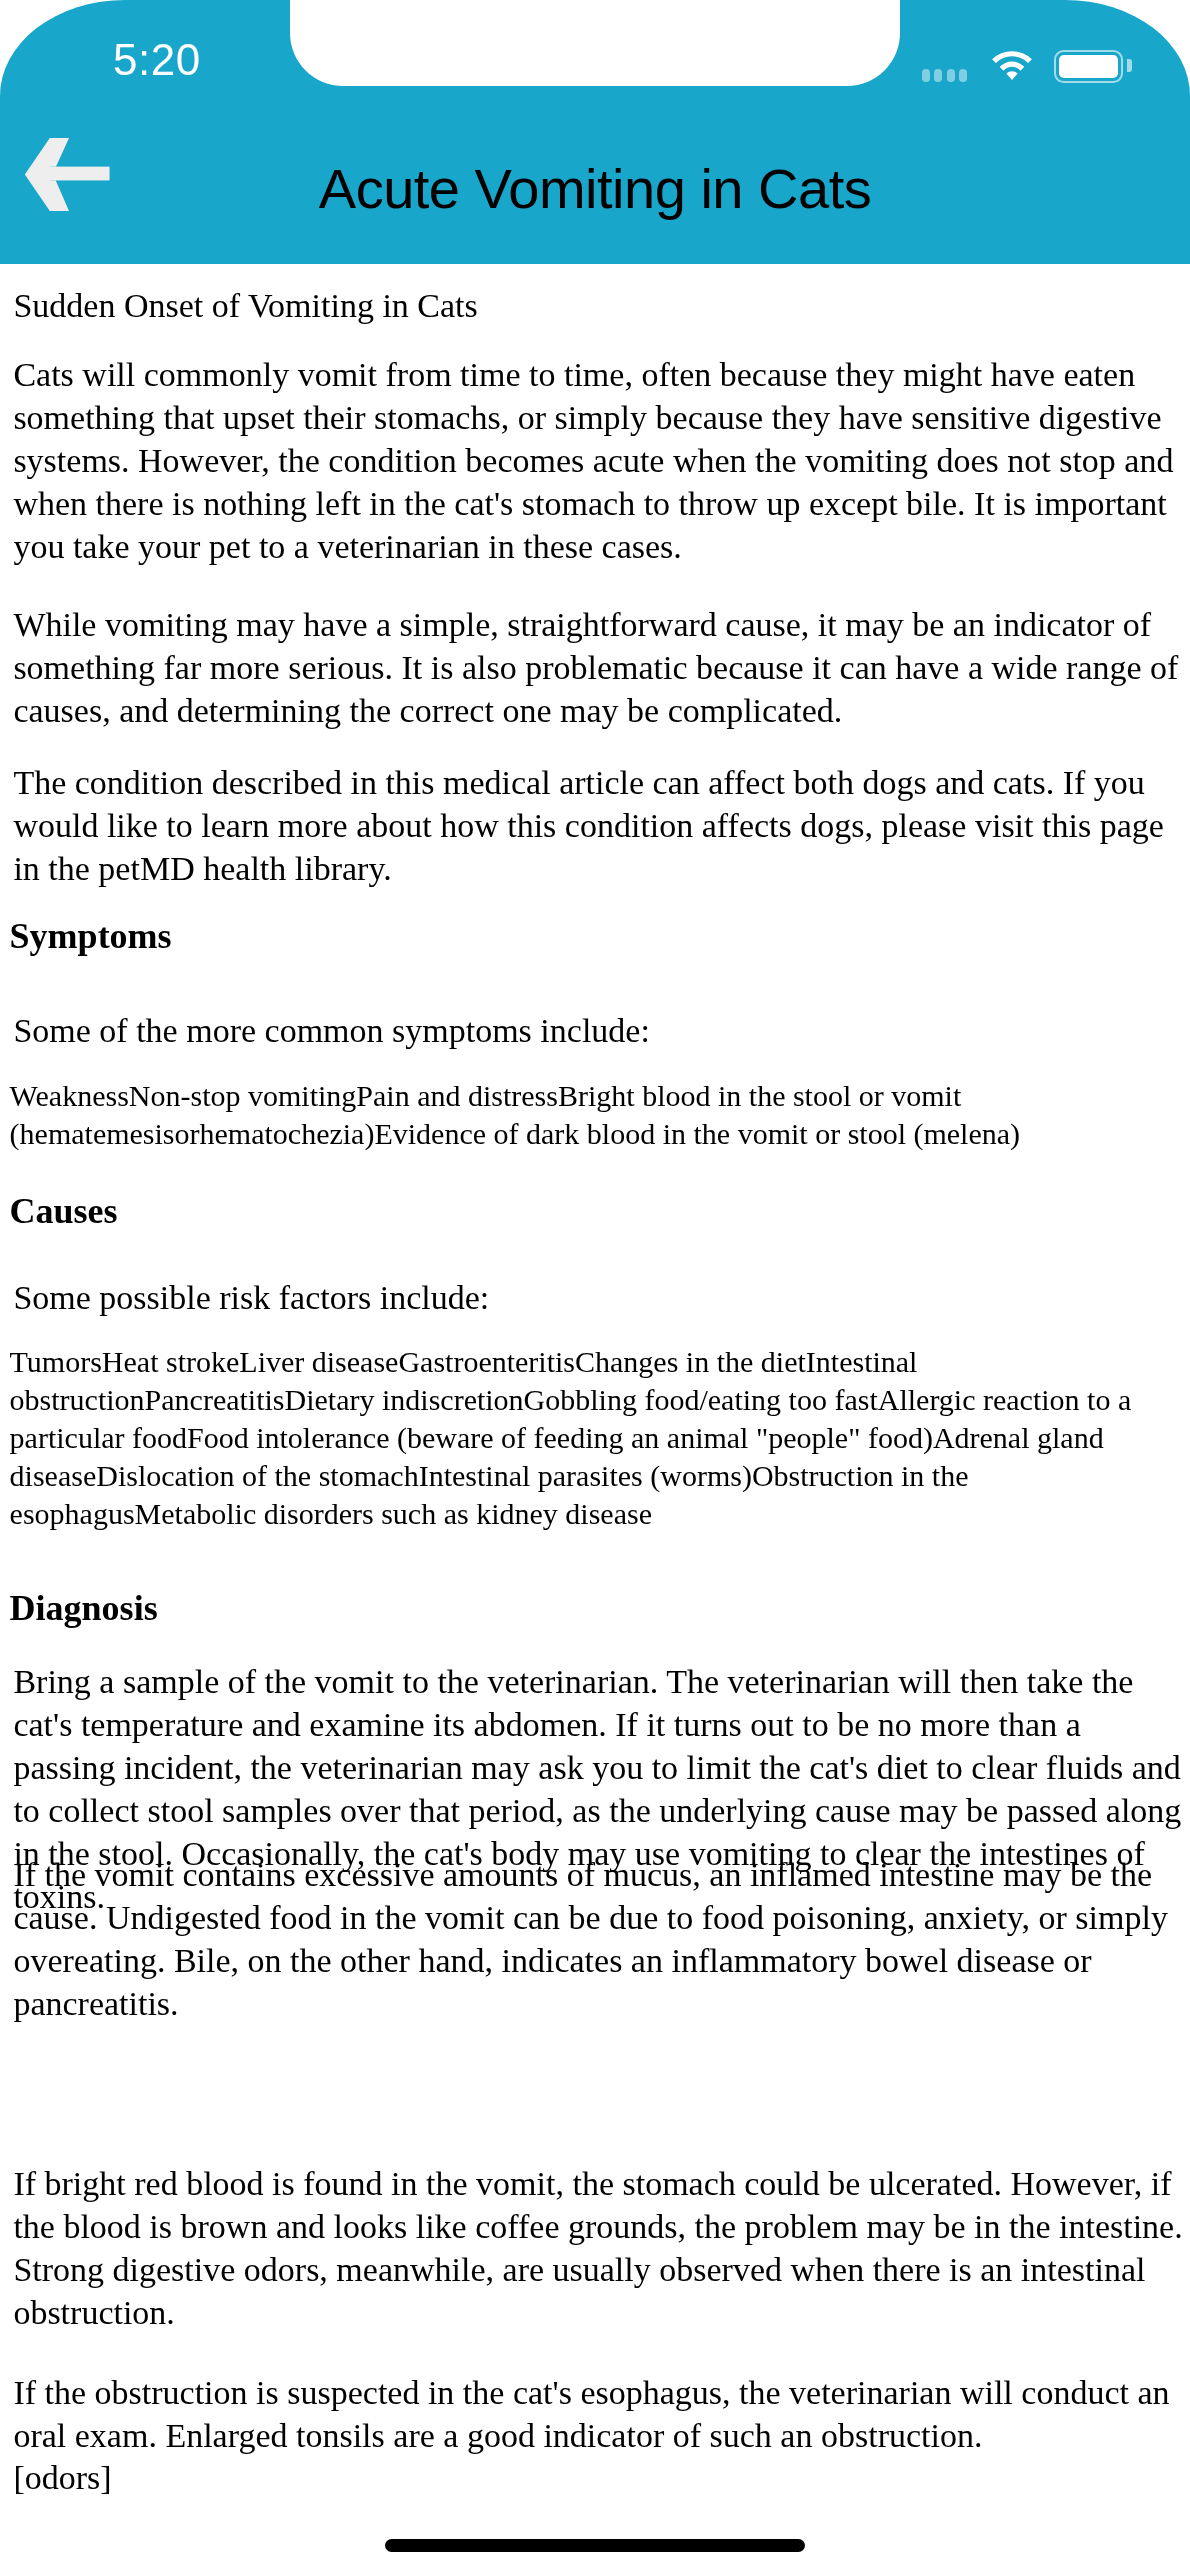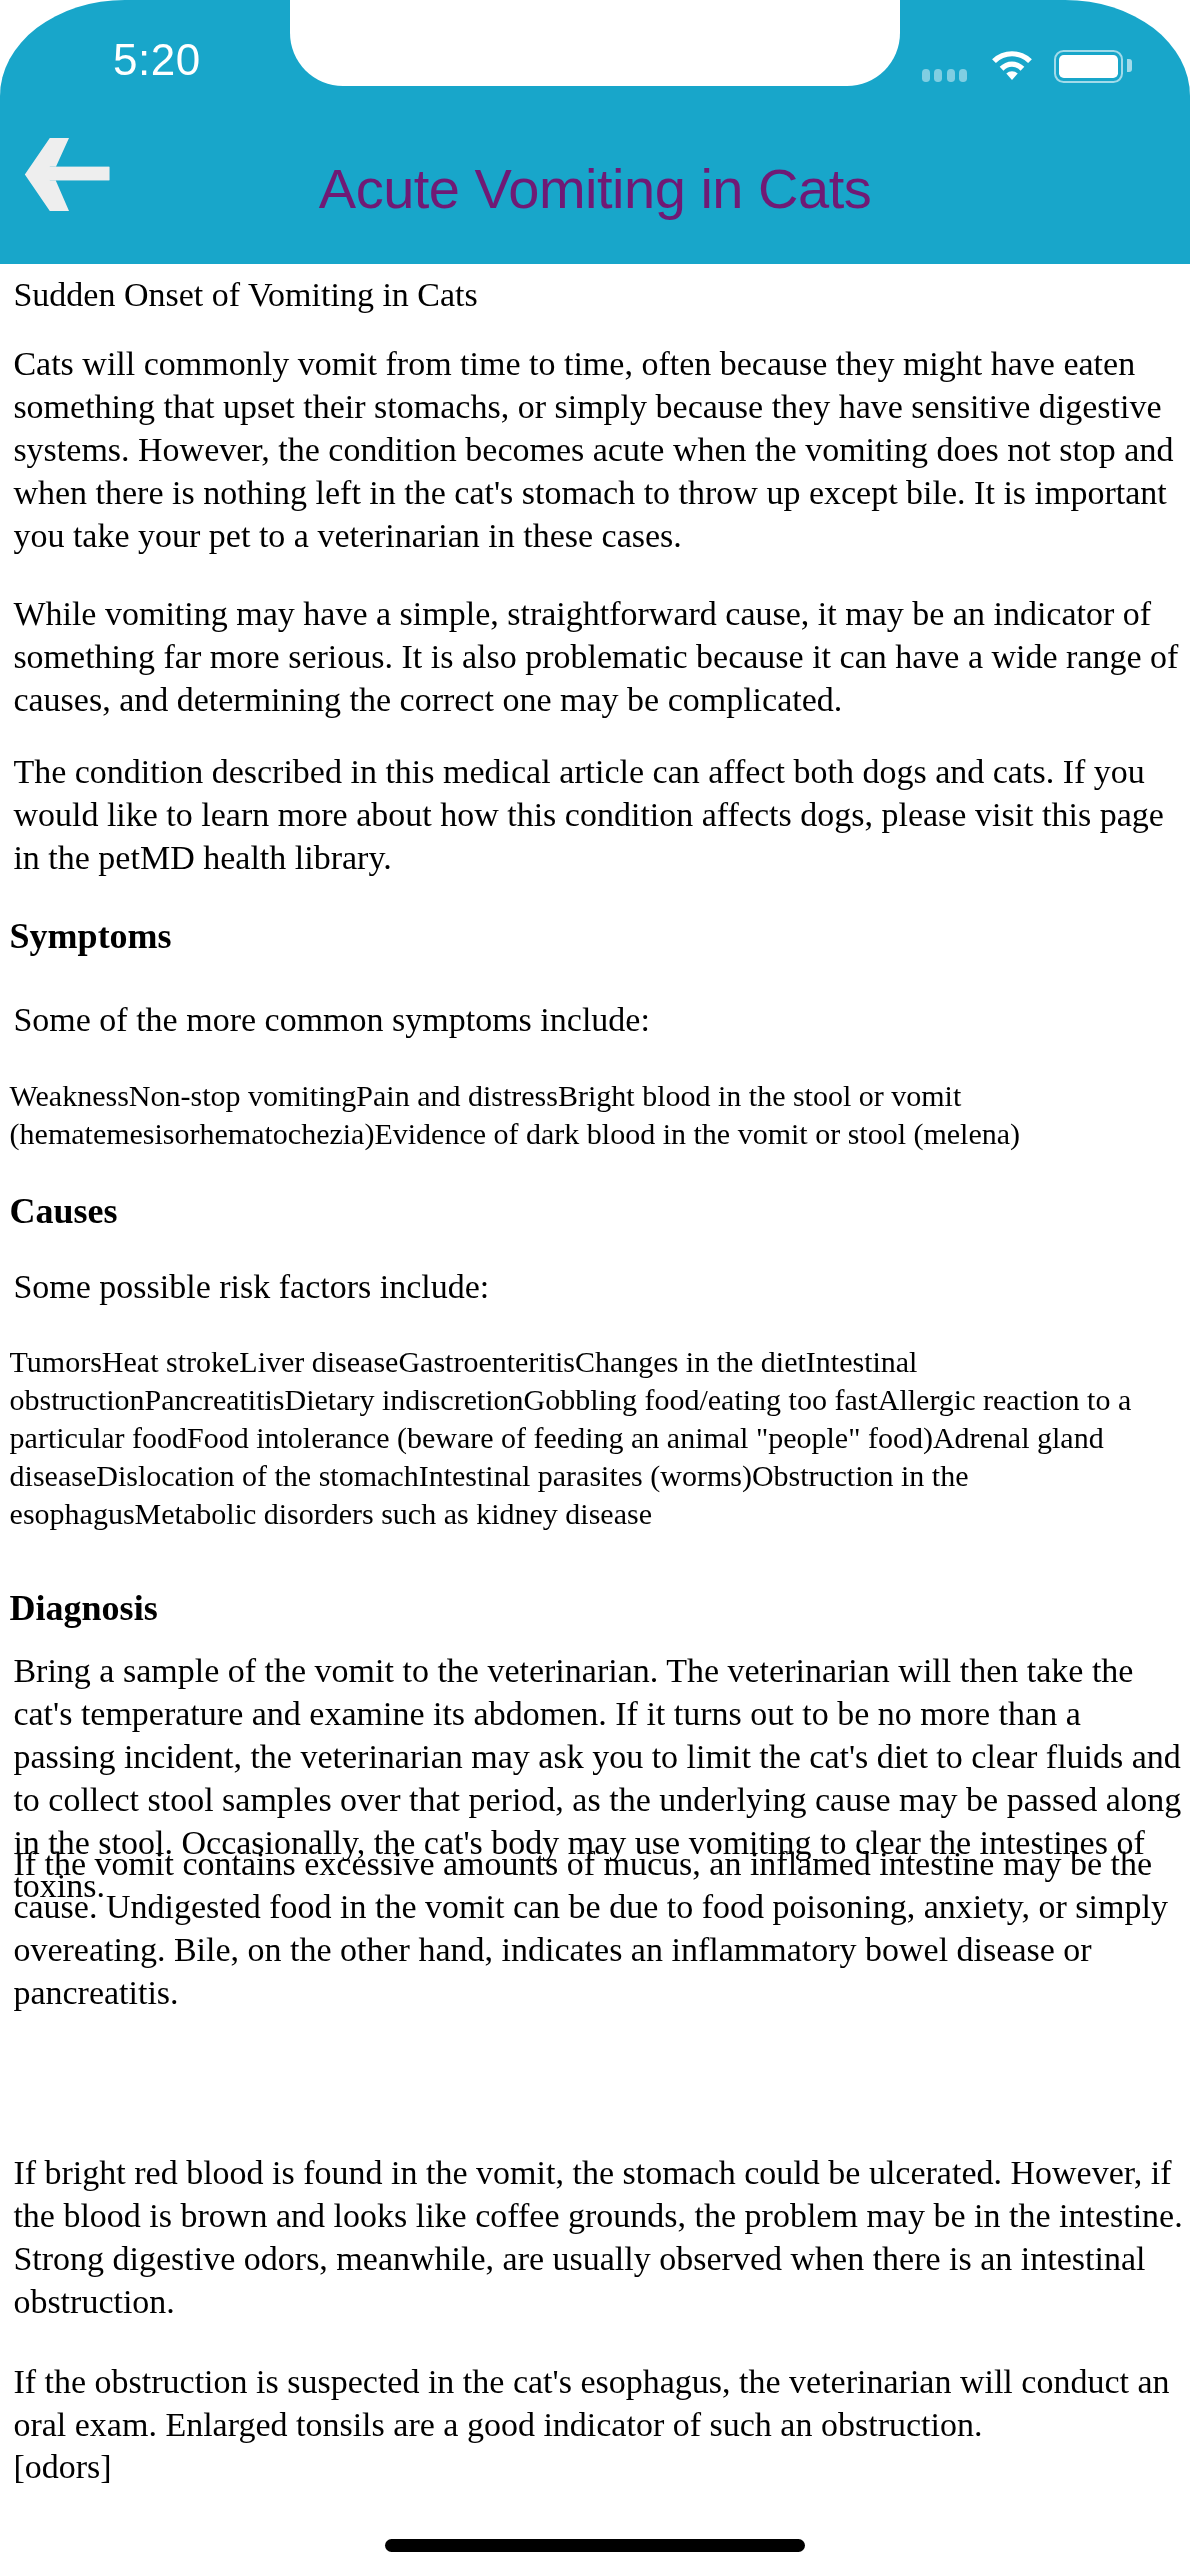--- a/index.html
+++ b/index.html
@@ -32,27 +32,27 @@
     border: 2.9px solid rgba(255,255,255,0.6); border-radius: 9.6px; padding: 2.9px;
   }
   .battery .fill { width: 100%; height: 100%; background: #fff; border-radius: 4.8px; }
   .battery-cap {
     position: absolute; left: 1127px; top: 59px; width: 4.8px; height: 13.4px;
     background: rgba(255,255,255,0.6); border-radius: 0 2.9px 2.9px 0;
   }
   .back-btn { position: absolute; left: 21px; top: 134px; width: 96px; height: 81px; cursor: pointer; }
   .nav-title {
     position: absolute; left: 0; top: 156px; width: 1190px; text-align: center;
-    font-family: "Liberation Sans", sans-serif; font-size: 56px; color: #701a75;
+    font-family: "Liberation Sans", sans-serif; font-size: 56px; color: #000000;
     letter-spacing: -0.5px;
   }
 
   .content { position: absolute; left: 0; top: 252px; width: 1190px; }
   .content p, .content h2, .content .list { position: absolute; left: 13.4px; width: 1174px; }
-  .p-std { font-size: 34px; line-height: 43px; }
+  .p-std { font-size: 34px; line-height: 43px; margin-top: 11px; }
   .p-small { font-size: 30px; line-height: 38px; left: 9.6px !important; }
   .h-sec { font-size: 36px; font-weight: bold; left: 9.6px !important; line-height: 42px; }
 
   .home-indicator {
     position: absolute; left: 385px; top: 2539px; width: 420px; height: 13.4px;
     background: #000; border-radius: 6.7px;
   }
 </style>
 </head>
 <body>

